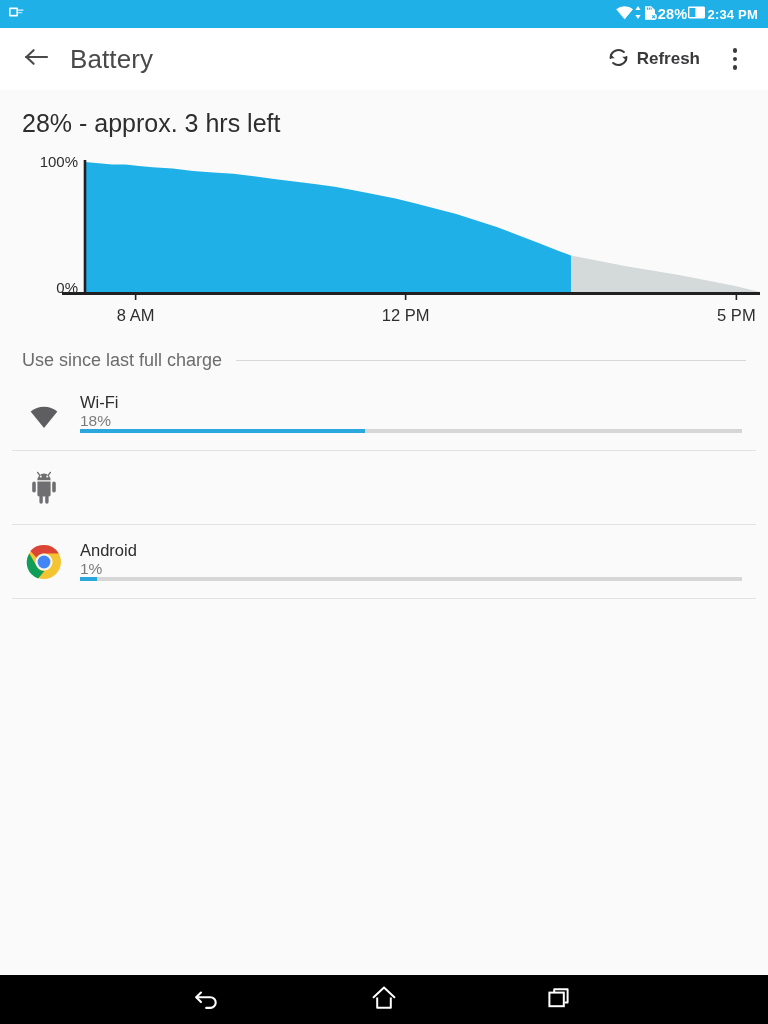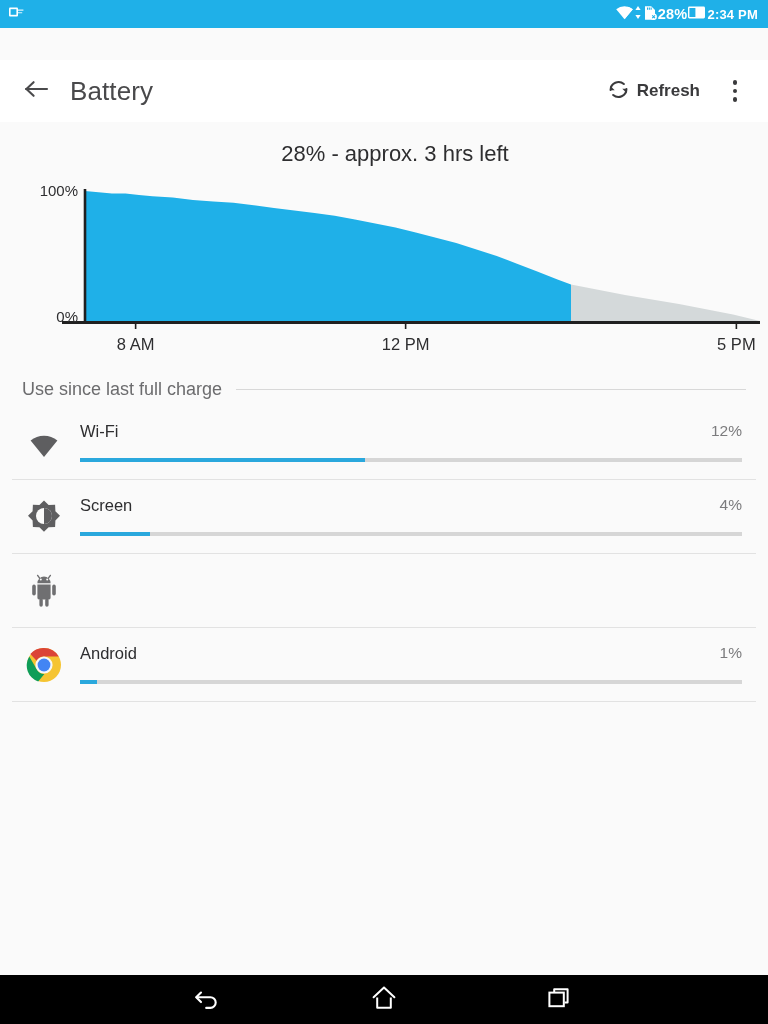--- a/index.html
+++ b/index.html
@@ -23,42 +23,40 @@
     font-size:14.5px; font-weight:bold; letter-spacing:.2px;
   }
   .sb-pct { font-size:14.5px; font-weight:bold; }
   .sb-clock { font-size:13px; font-weight:bold; }
 
   
   .toolbar {
     height:62px; background:#fff;
     display:flex; align-items:center;
     padding:0 16px 0 20px;
-    margin-top:32px;
   }
   .back-btn { width:34px; height:34px; display:flex; align-items:center; justify-content:center; }
   .title {
     font-size:26px; color:#49494b; margin-left:16px;
     font-weight:normal; letter-spacing:.1px;
   }
   .tb-right { margin-left:auto; display:flex; align-items:center; }
   .refresh-btn { display:flex; align-items:center; gap:7px; padding:6px 8px; }
   .refresh-label { font-size:17px; color:#3a3a3c; font-weight:bold; }
   .overflow-btn {
     width:34px; height:38px; margin-left:10px;
     display:flex; flex-direction:column; align-items:center; justify-content:center; gap:4px;
   }
   .dot { width:4.5px; height:4.5px; border-radius:50%; background:#3a3a3c; }
 
   
   .content { background:#fafafa; }
   .summary {
-    font-size:22px; color:#2e2e30;
+    font-size:25px; color:#2e2e30;
     padding:19px 0 8px 22px;
-    text-align:center;
   }
   .chart-wrap { position:relative; height:190px; padding:0 0 0 16px; }
   .chart-svg { display:block; }
 
   
   .section-head {
     display:flex; align-items:center;
     padding:14px 22px 0 22px;
   }
   .section-title { font-size:18px; color:#6c6c6e; white-space:nowrap; }
@@ -69,21 +67,21 @@
   .row {
     position:relative; height:74px;
     display:flex; align-items:center;
     padding:0 26px 0 22px;
   }
   .row-icon {
     width:44px; height:44px; flex:0 0 44px;
     display:flex; align-items:center; justify-content:center;
   }
   .row-body { flex:1; margin-left:14px; position:relative; height:44px; }
-  .row-top { display:flex; align-items:flex-start; justify-content:space-between; padding-top:1px; }
+  .row-top { display:flex; align-items:flex-start; justify-content:space-between; padding-top:1px;flex-direction:column; }
   .row-label { font-size:16.5px; color:#2e2e30; }
   .row-pct { font-size:15.5px; color:#7b7b7d; }
   .bar-track {
     position:absolute; left:0; right:0; bottom:3px;
     height:4px; background:#d6d6d6; border-radius:0;
   }
   .bar-fill { height:4px; background:#2aa8dd; border-radius:0; }
   .row-sep {
     position:absolute; left:12px; right:12px; bottom:0;
     height:1px; background:#e2e2e2;
@@ -202,43 +200,24 @@
   <div class="list" id="usage-list">
       <div class="row">
         <div class="row-icon">
           <svg width="40" height="40" viewBox="0 0 40 40">
             <path d="M20 34 33.4 17.6a21 21 0 0 0-26.8 0Z" fill="#5e5e60"></path>
           </svg>
         </div>
         <div class="row-body">
           <div class="row-top">
             <span class="row-label">Wi-Fi</span>
-            <span class="row-pct">12%</span>
+            <span class="row-pct">18%</span>
           </div>
           <div class="bar-track">
             <div class="bar-fill" style="width: 43%;"></div>
-          </div>
-        </div>
-        <div class="row-sep"></div>
-      </div>
-      <div class="row">
-        <div class="row-icon">
-          <svg width="40" height="40" viewBox="0 0 40 40">
-            <path d="M20 3.4 24.6 8l6.5-.3.3 6.5 4.6 4.6-4.6 4.6-.3 6.5-6.5.3L20 34.8 15.4 30.2l-6.5-.3-.3-6.5L4 18.8l4.6-4.6.3-6.5 6.5.3Z" fill="#5e5e60"></path>
-            <circle cx="20" cy="19" r="8" fill="#fafafa"></circle>
-            <path d="M20 11a8 8 0 0 1 0 16Z" fill="#5e5e60"></path>
-          </svg>
-        </div>
-        <div class="row-body">
-          <div class="row-top">
-            <span class="row-label">Screen</span>
-            <span class="row-pct">4%</span>
-          </div>
-          <div class="bar-track">
-            <div class="bar-fill" style="width: 10.5%;"></div>
           </div>
         </div>
         <div class="row-sep"></div>
       </div>
       <div class="row">
         <div class="row-icon">
           <svg width="40" height="40" viewBox="0 0 40 40">
             <path d="M13.4 13.6h13.2v13.2a1.6 1.6 0 0 1-1.6 1.6H15a1.6 1.6 0 0 1-1.6-1.6Z" fill="#6f6f71"></path>
             <rect x="8.2" y="13.6" width="3.6" height="11" rx="1.8" fill="#6f6f71"></rect>
             <rect x="28.2" y="13.6" width="3.6" height="11" rx="1.8" fill="#6f6f71"></rect>

